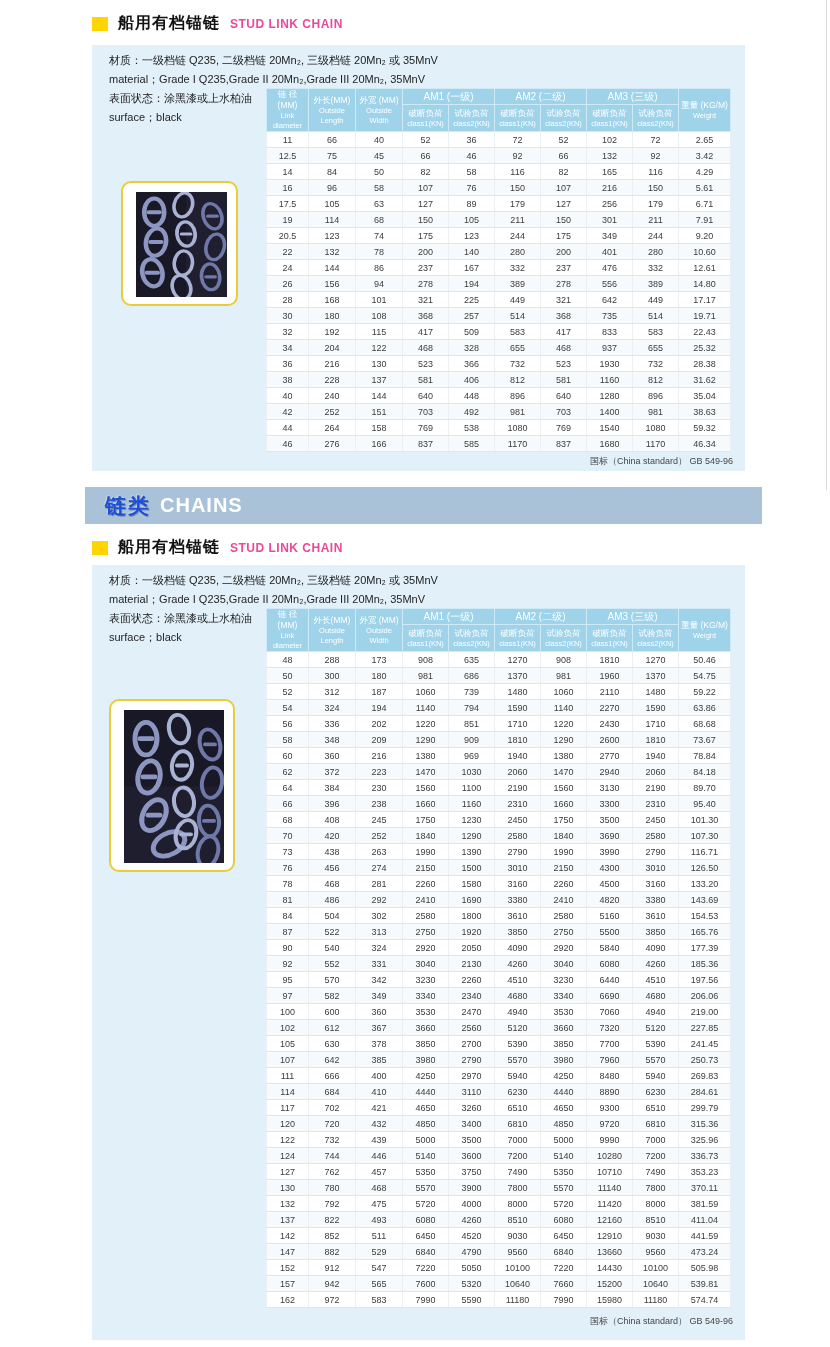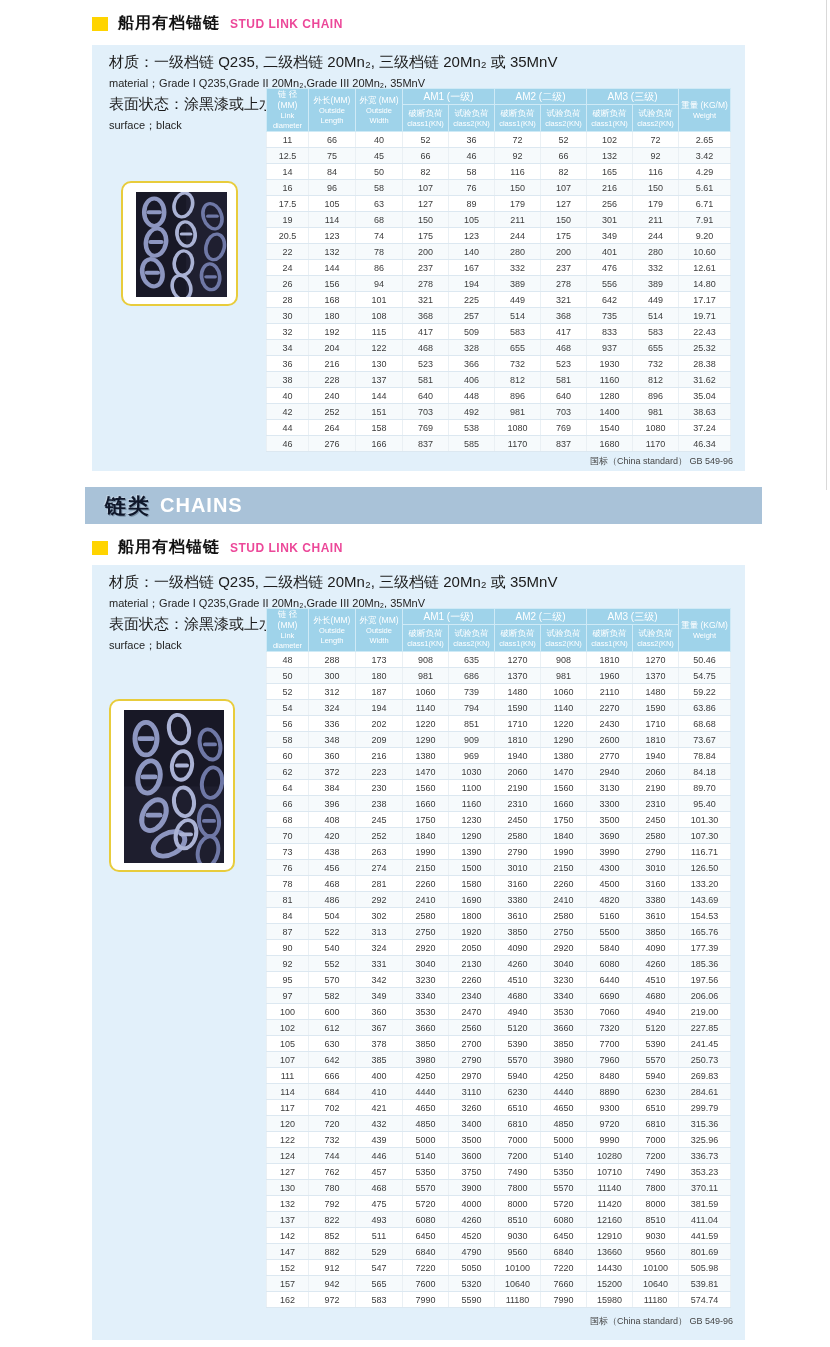--- a/index.html
+++ b/index.html
@@ -18,21 +18,21 @@
   .title-zh { font-size: 16px; font-weight: bold; color: #121212; letter-spacing: 1px; }
   .title-en { font-size: 12px; font-weight: bold; color: #ec4899; margin-left: 10px; letter-spacing: .5px; }
 
   
   .panel { position: absolute; left: 92px; width: 653px; background: #e2f0fa; }
   #panel1 { top: 45px; height: 426px; }
   #panel2 { top: 565px; height: 775px; }
 
   .info { position: absolute; left: 17px; top: 8px; }
   .info p { margin: 0 0 4px 0; white-space: nowrap; }
-  .info .zh { font-size: 15px; color: #1b1b1b; }
+  .info .zh { font-size: 11px; color: #1b1b1b; }
   .info .en { font-size: 11px; color: #242424; }
 
   
   table.chain { position: absolute; left: 174px; top: 43px; width: 464px;
     border-collapse: collapse; table-layout: fixed; }
   table.chain th {
     background: #9fd3ea; color: #ffffff; font-weight: normal;
     border: 1px solid #cfeaf6; padding: 0; vertical-align: middle; text-align: center;
   }
   table.chain .h-group { height: 15px; font-size: 10px; line-height: 15px; }
@@ -48,21 +48,21 @@
 
   .table-note { position: absolute; right: 12px; font-size: 9px; color: #454545; }
   #panel1 .table-note { top: 410px; }
   #panel2 .table-note { top: 750px; }
 
   
   .banner {
     position: absolute; left: 85px; top: 487px; width: 677px; height: 37px;
     background: #a9c2d8; display: flex; align-items: center; padding-left: 20px;
   }
-  .banner-zh { font-size: 21px; font-weight: bold; color: #0f172a;
+  .banner-zh { font-size: 21px; font-weight: bold; color: #1d4ed8;
     text-shadow: 1px 1px 0 #7d93a8, -1px -1px 0 #c3d4e4; letter-spacing: 2px; }
   .banner-en { font-size: 20px; font-weight: bold; color: #ffffff; margin-left: 9px; letter-spacing: 1px; }
 
   
   .photo-frame { position: absolute; background: #ffffff; border: 2px solid #e8cc3c; border-radius: 10px; }
   #photo1 { left: 121px; top: 181px; width: 117px; height: 125px; }
   #photo2 { left: 109px; top: 699px; width: 126px; height: 173px; }
   .photo-inner { position: absolute; left: 13px; top: 9px; right: 9px; bottom: 7px; background: #181826; overflow: hidden; }
   .photo-inner svg { display: block; width: 100%; height: 100%; }
 
@@ -369,21 +369,21 @@
           <tr>
             <td>44</td>
             <td>264</td>
             <td>158</td>
             <td>769</td>
             <td>538</td>
             <td>1080</td>
             <td>769</td>
             <td>1540</td>
             <td>1080</td>
-            <td>37.24</td>
+            <td>59.32</td>
           </tr>
           <tr>
             <td>46</td>
             <td>276</td>
             <td>166</td>
             <td>837</td>
             <td>585</td>
             <td>1170</td>
             <td>837</td>
             <td>1680</td>
@@ -958,21 +958,21 @@
           <tr>
             <td>147</td>
             <td>882</td>
             <td>529</td>
             <td>6840</td>
             <td>4790</td>
             <td>9560</td>
             <td>6840</td>
             <td>13660</td>
             <td>9560</td>
-            <td>801.69</td>
+            <td>473.24</td>
           </tr>
           <tr>
             <td>152</td>
             <td>912</td>
             <td>547</td>
             <td>7220</td>
             <td>5050</td>
             <td>10100</td>
             <td>7220</td>
             <td>14430</td>

